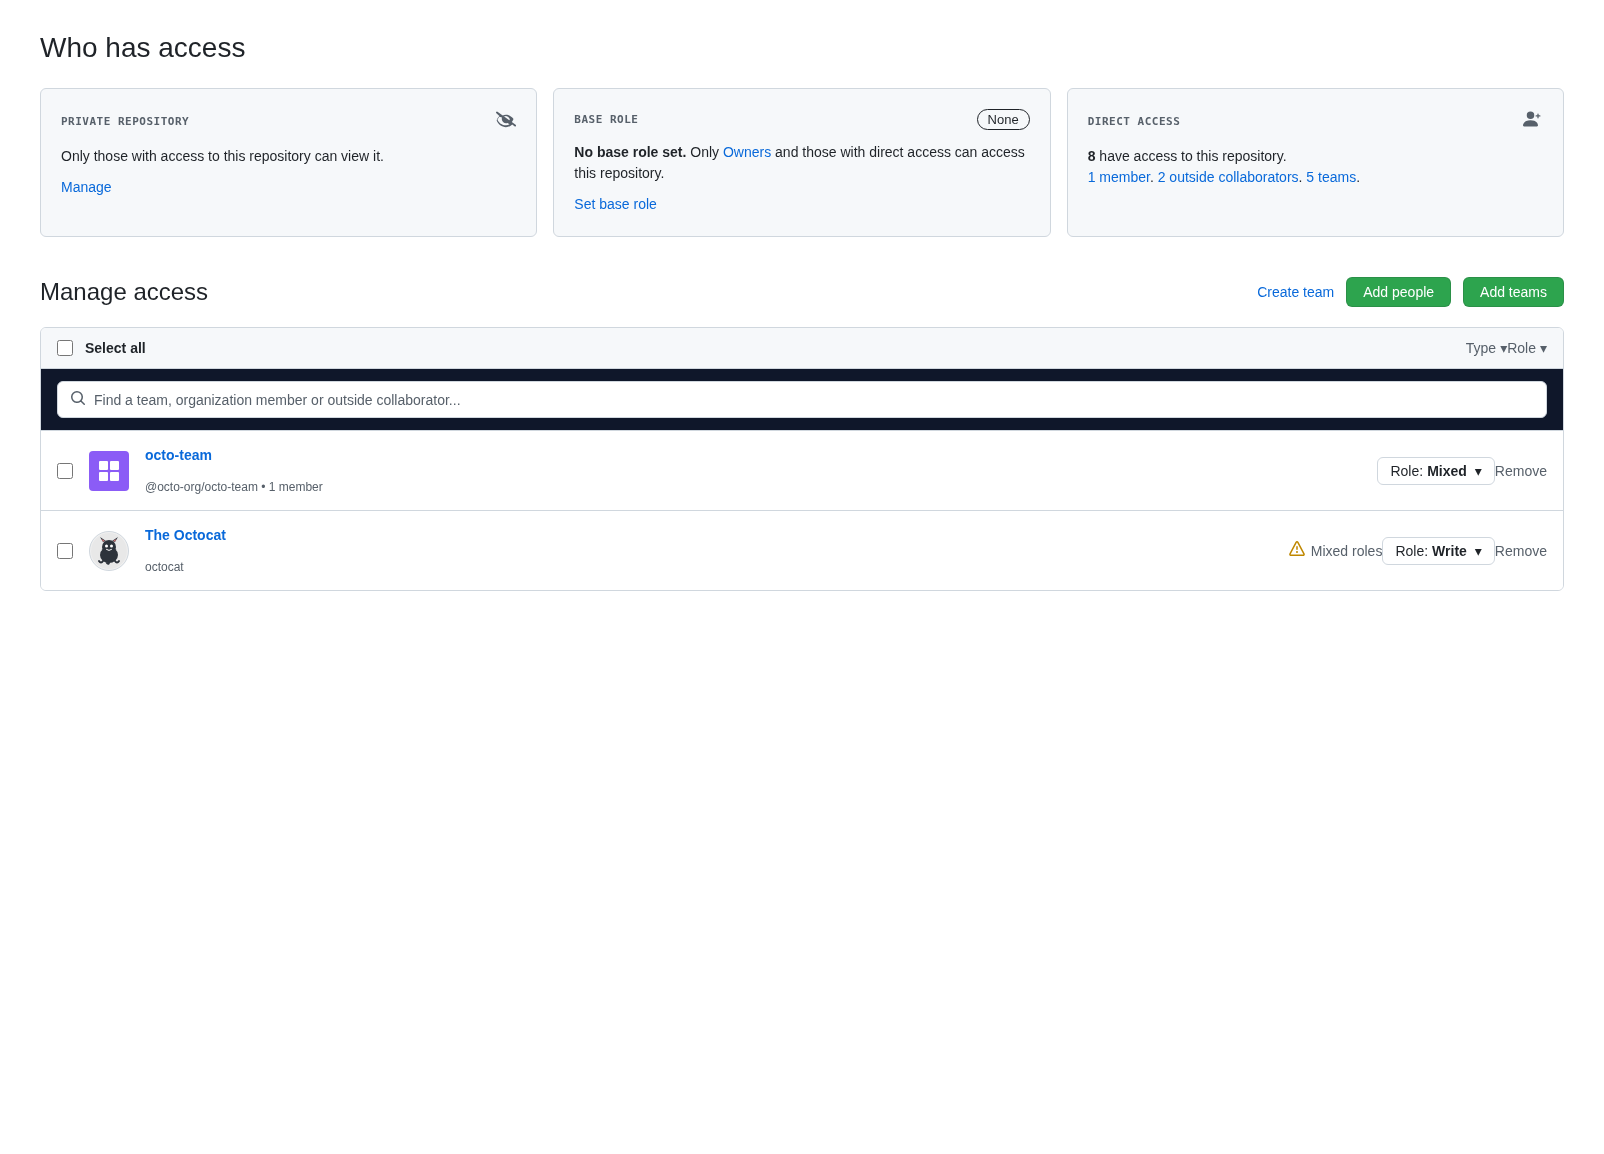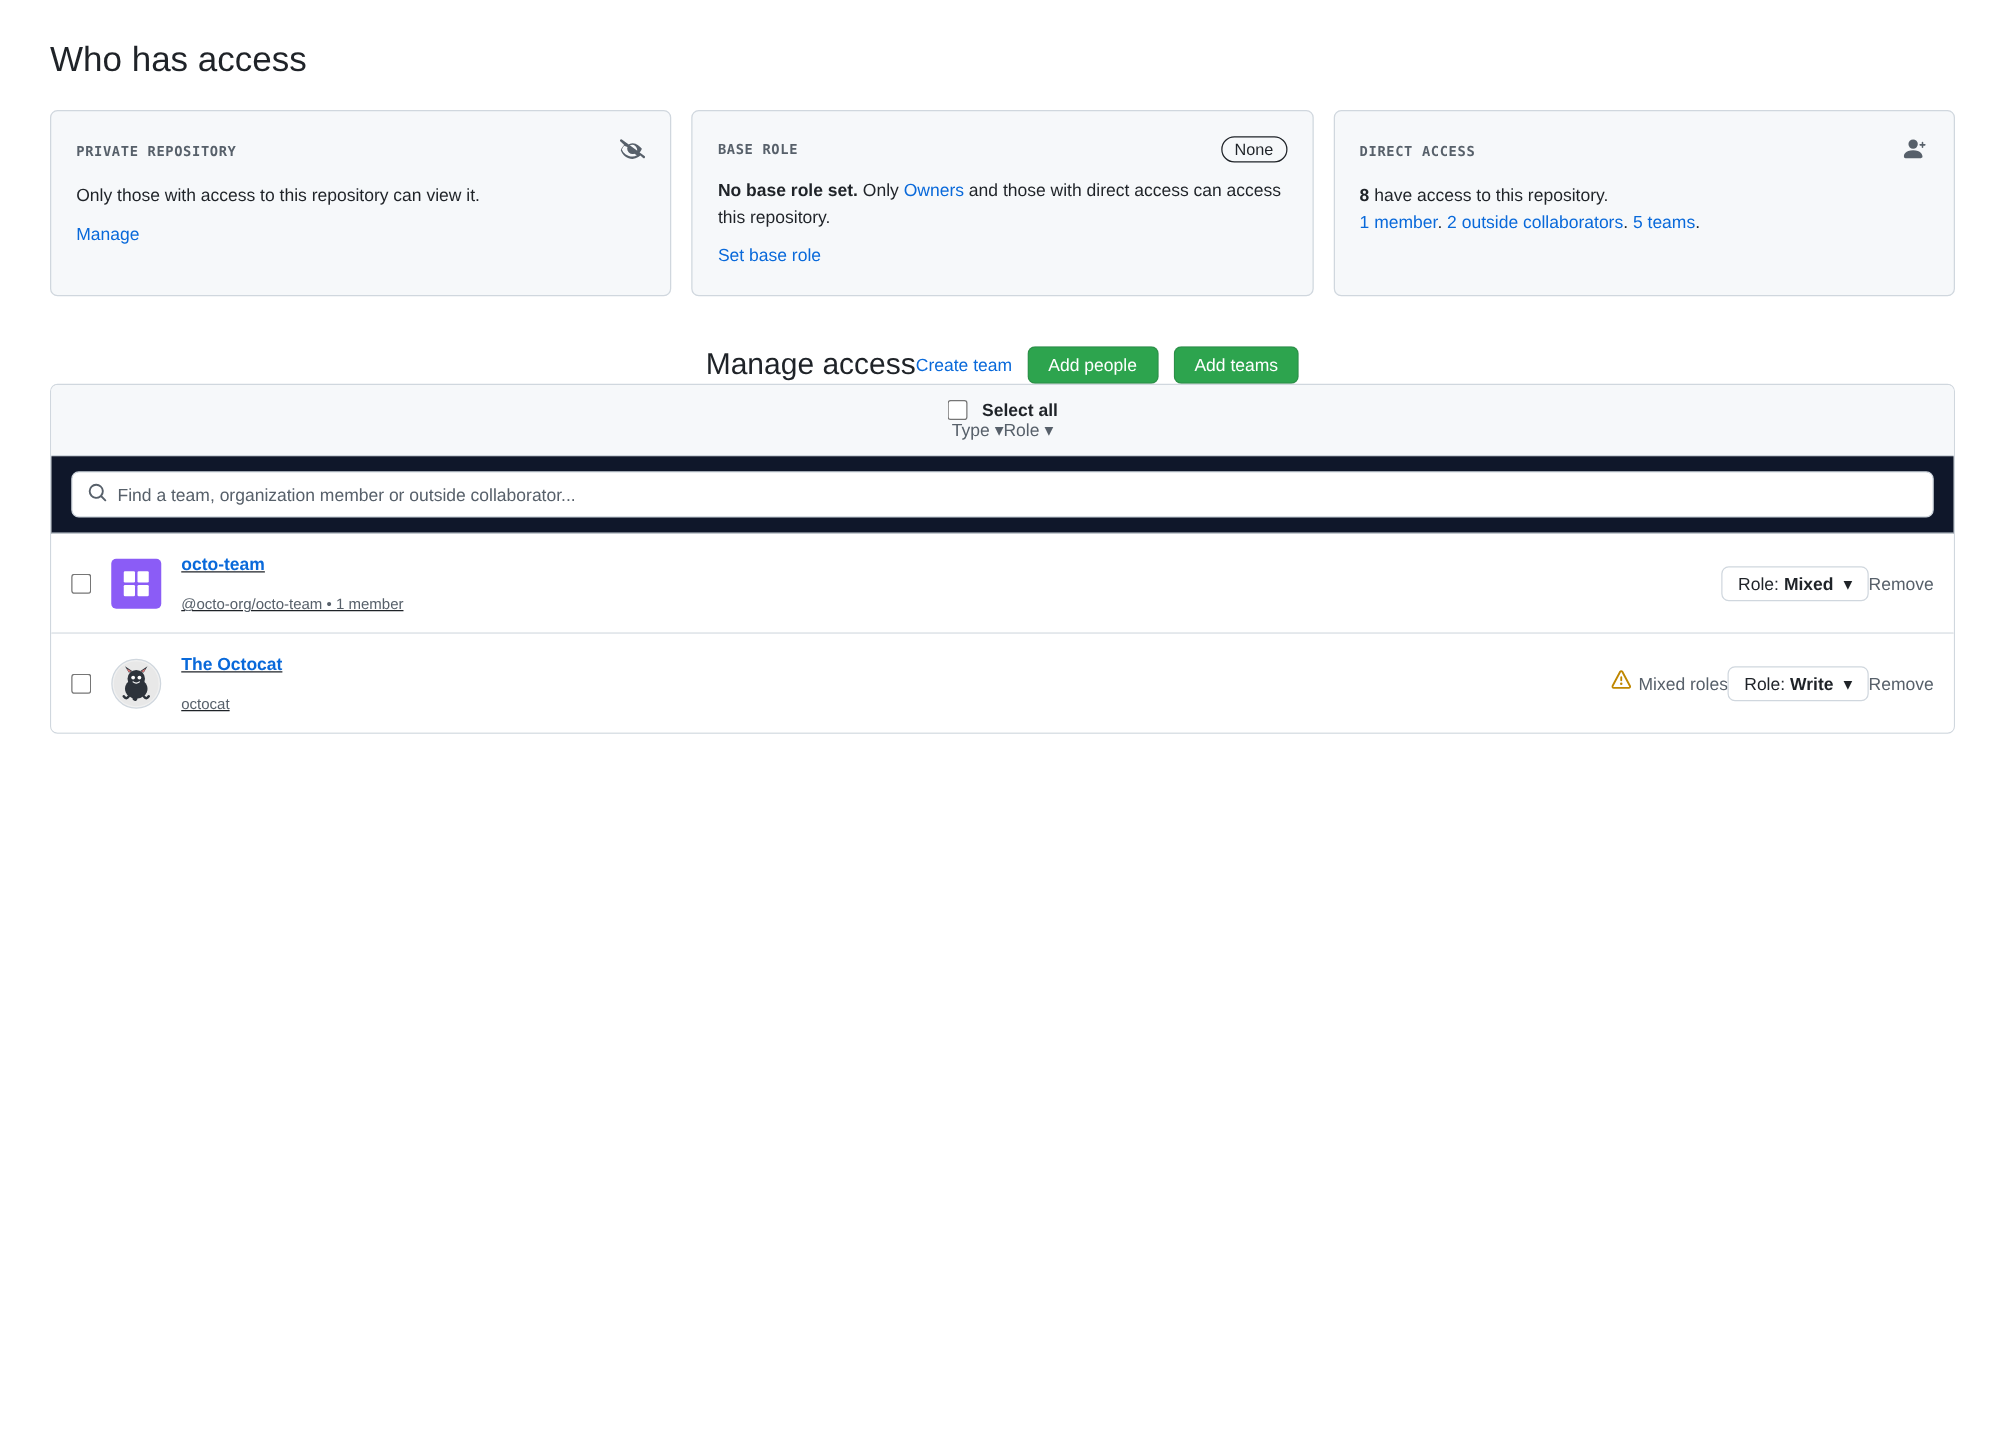--- a/index.html
+++ b/index.html
@@ -78,21 +78,22 @@
     .card-link {
       color: #0969da;
       text-decoration: none;
       font-size: 14px;
     }
 
     
     .manage-header {
       display: flex;
       align-items: center;
-      justify-content: center;
+      justify-content: space-between;
+      margin-bottom: 20px;
     }
 
     .manage-title {
       font-size: 24px;
       font-weight: 400;
       color: #1f2328;
     }
 
     .manage-actions {
       display: flex;
@@ -129,21 +130,20 @@
     }
 
     
     .select-all-row {
       display: flex;
       align-items: center;
       justify-content: space-between;
       padding: 12px 16px;
       background: #f6f8fa;
       border-bottom: 1px solid #d0d7de;
-      flex-direction: column;
     }
 
     .select-all-left {
       display: flex;
       align-items: center;
       gap: 12px;
     }
 
     .select-all-right {
       display: flex;
@@ -239,21 +239,20 @@
       width: 40px;
       height: 40px;
       border-radius: 4px;
       display: flex;
       align-items: center;
       justify-content: center;
     }
 
     .member-info {
       flex: 1;
-      text-decoration: underline;
     }
 
     .member-name {
       color: #0969da;
       font-weight: 600;
       font-size: 14px;
       text-decoration: none;
     }
 
     .member-sub {

